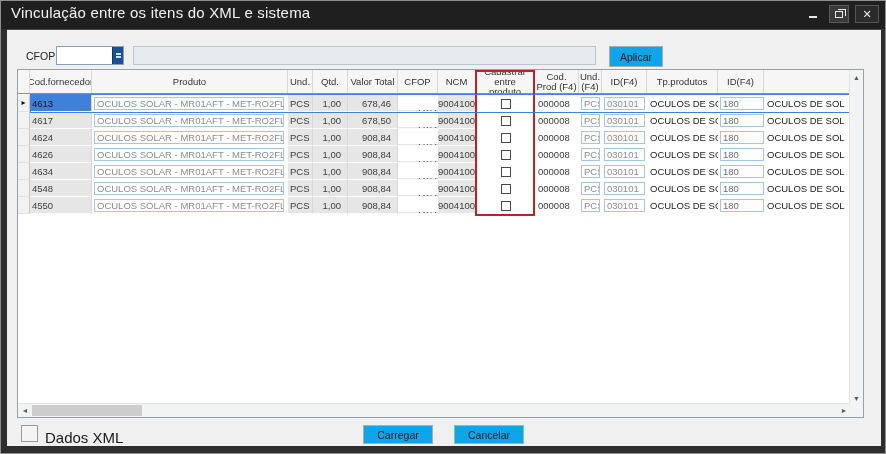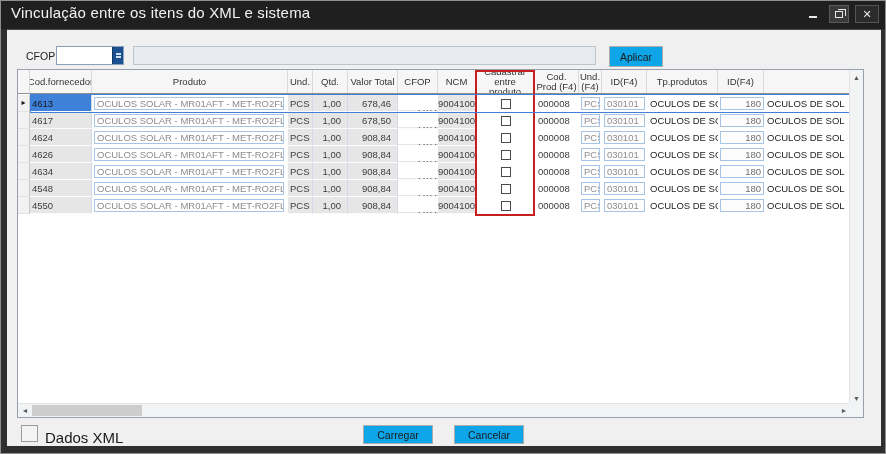--- a/index.html
+++ b/index.html
@@ -46,21 +46,21 @@
   .gray { background:#e6e6e6; border-right:1px solid #d4d9e6; border-bottom:1px solid #fbfbfb; padding-left:2px; }
   .num { justify-content:flex-end; padding-right:6px; padding-left:0; }
   .cfopc { justify-content:flex-end; padding-right:0; padding-left:0;margin-top:15px; }
   .ncmc { padding-left:0; }
   .pbox { display:block; width:190px; height:13px; margin-left:2px; border:1px solid #a6c5e4; background:#fff; color:#8c8c8c; font-size:9.5px; line-height:12px; padding-left:2px; overflow:hidden; white-space:nowrap; }
   .chk { justify-content:center; }
   .checkbox { width:10px; height:10px; border:1px solid #4a4a4a; background:#fff; display:block; }
   .pad { padding-left:3px; }
   .dark { color:#1c1c1c; }
   .fbox { display:block; height:13px; margin-left:2px; border:1px solid #a6c5e4; background:#fdfdfd; color:#8f8f8f; font-size:9.5px; line-height:12px; padding:0 2px; overflow:hidden; }
-  .w19 { width:19px; } .w41 { width:41px; } .w42 { width:44px; text-align:right; color:#6f6f6f; }
+  .w19 { width:19px; } .w41 { width:41px; } .w42 { width:44px; text-align:left; color:#6f6f6f; }
   .red-overlay { position:absolute; left:457px; top:0; width:60px; height:146px; border:2px solid #c61f1f; pointer-events:none; }
   .sel-outline { position:absolute; left:12px; top:24px; width:820px; height:19px; border:1px solid #3f80d8; pointer-events:none; }
   .row.r0 .selcell { background:#3f80d8; color:#14141c; }
   
   .vscroll { position:absolute; right:0; top:0; width:14px; height:335px; background:#f2f3f5; border-left:1px solid #e3e3e3; }
   .vscroll .up, .vscroll .down { position:absolute; left:0; width:13px; height:14px; display:flex; align-items:center; justify-content:center; font-size:7px; color:#5a5a5a; }
   .vscroll .up { top:0; } .vscroll .down { bottom:0; }
   .hscroll { position:absolute; left:0; bottom:0; width:833px; height:14px; background:#f2f3f5; border-top:1px solid #e3e3e3; }
   .hscroll .left, .hscroll .right { position:absolute; top:0; width:14px; height:13px; display:flex; align-items:center; justify-content:center; font-size:7px; color:#5a5a5a; }
   .hscroll .left { left:0; } .hscroll .right { right:0; }

